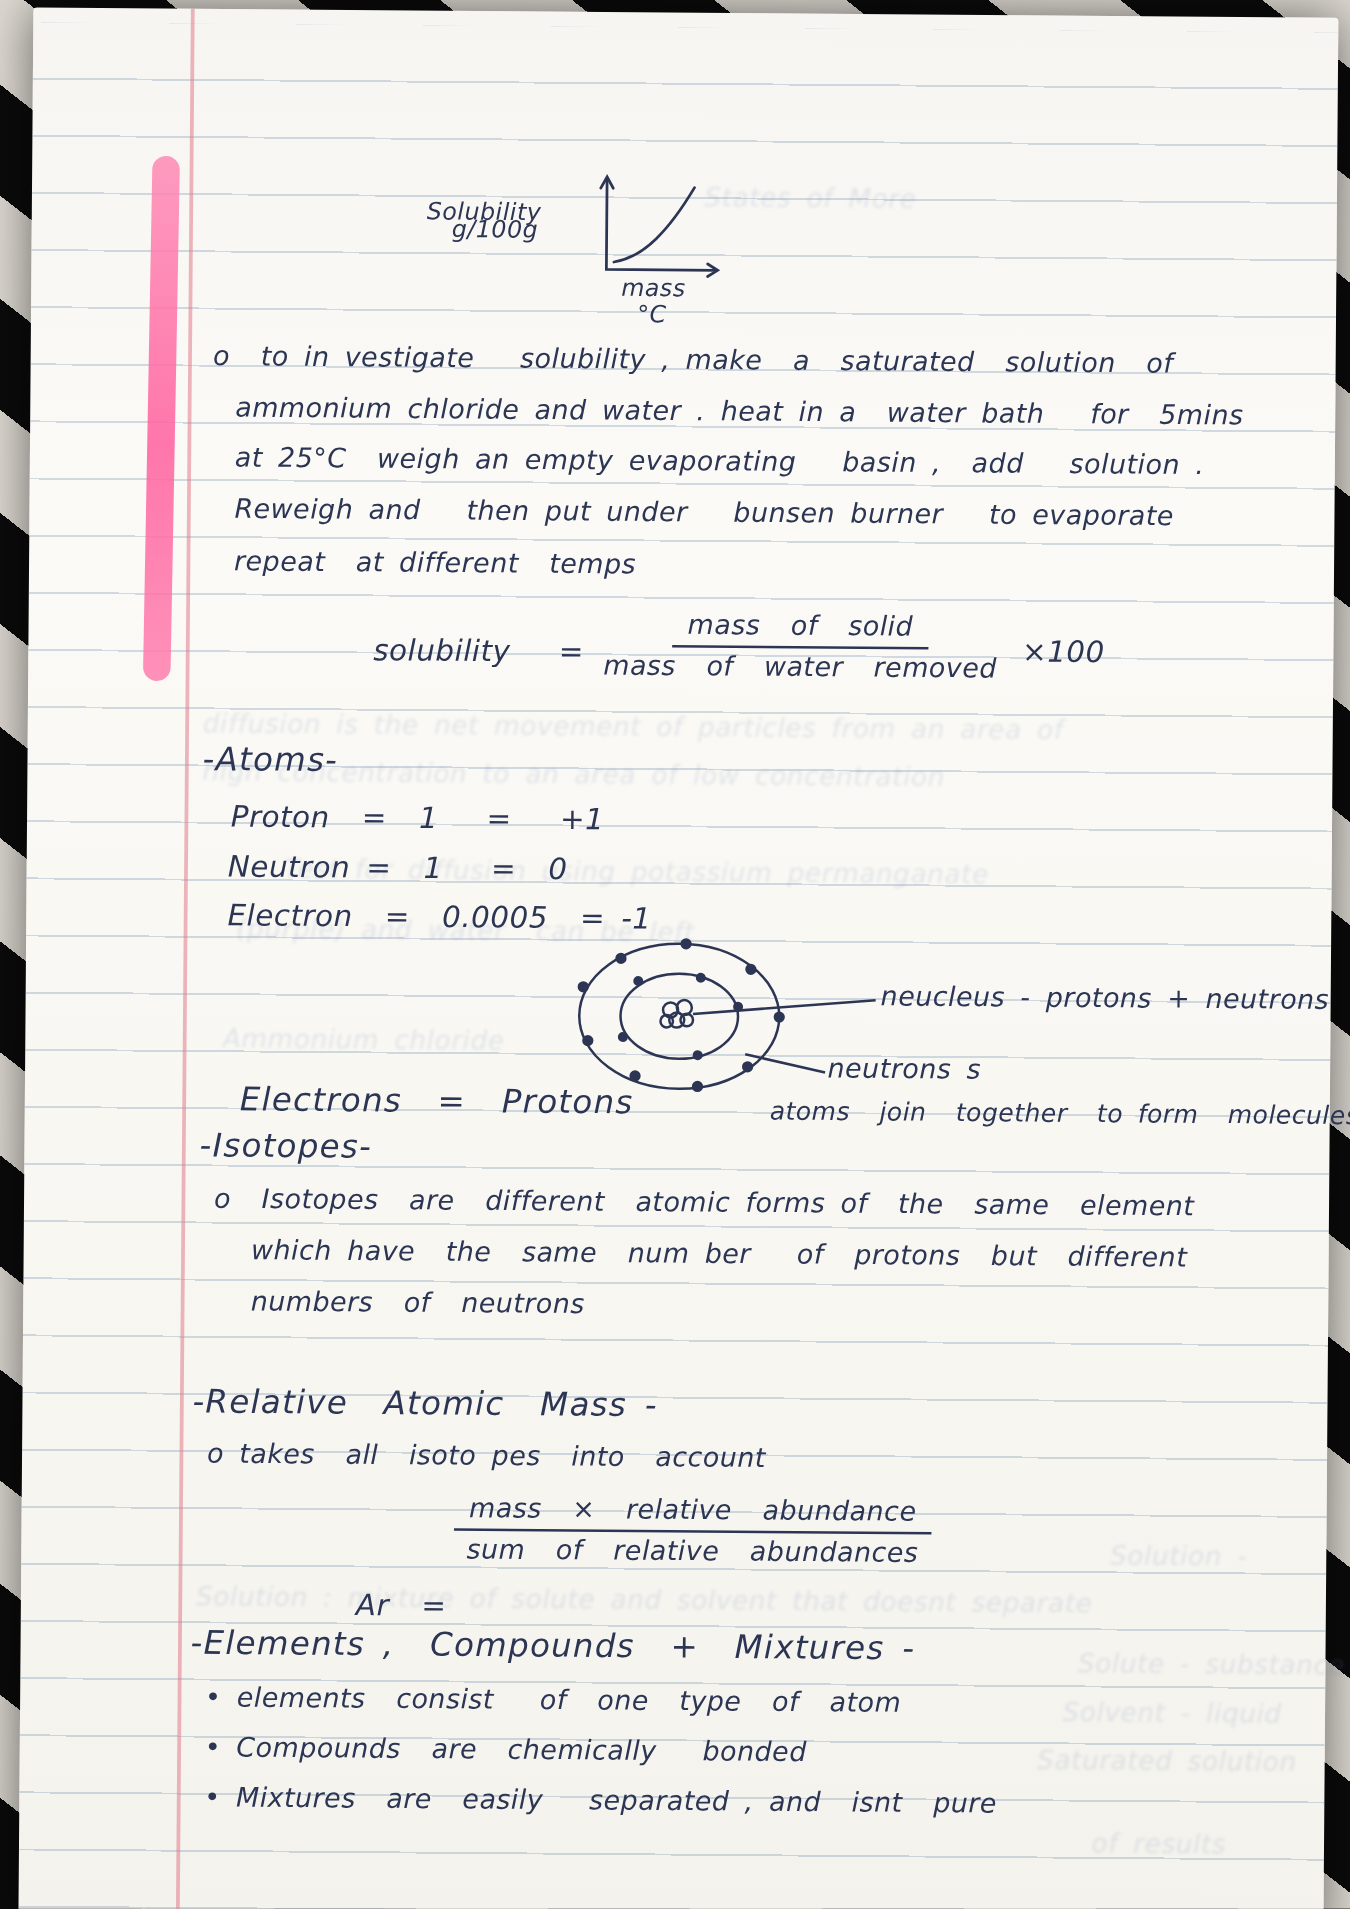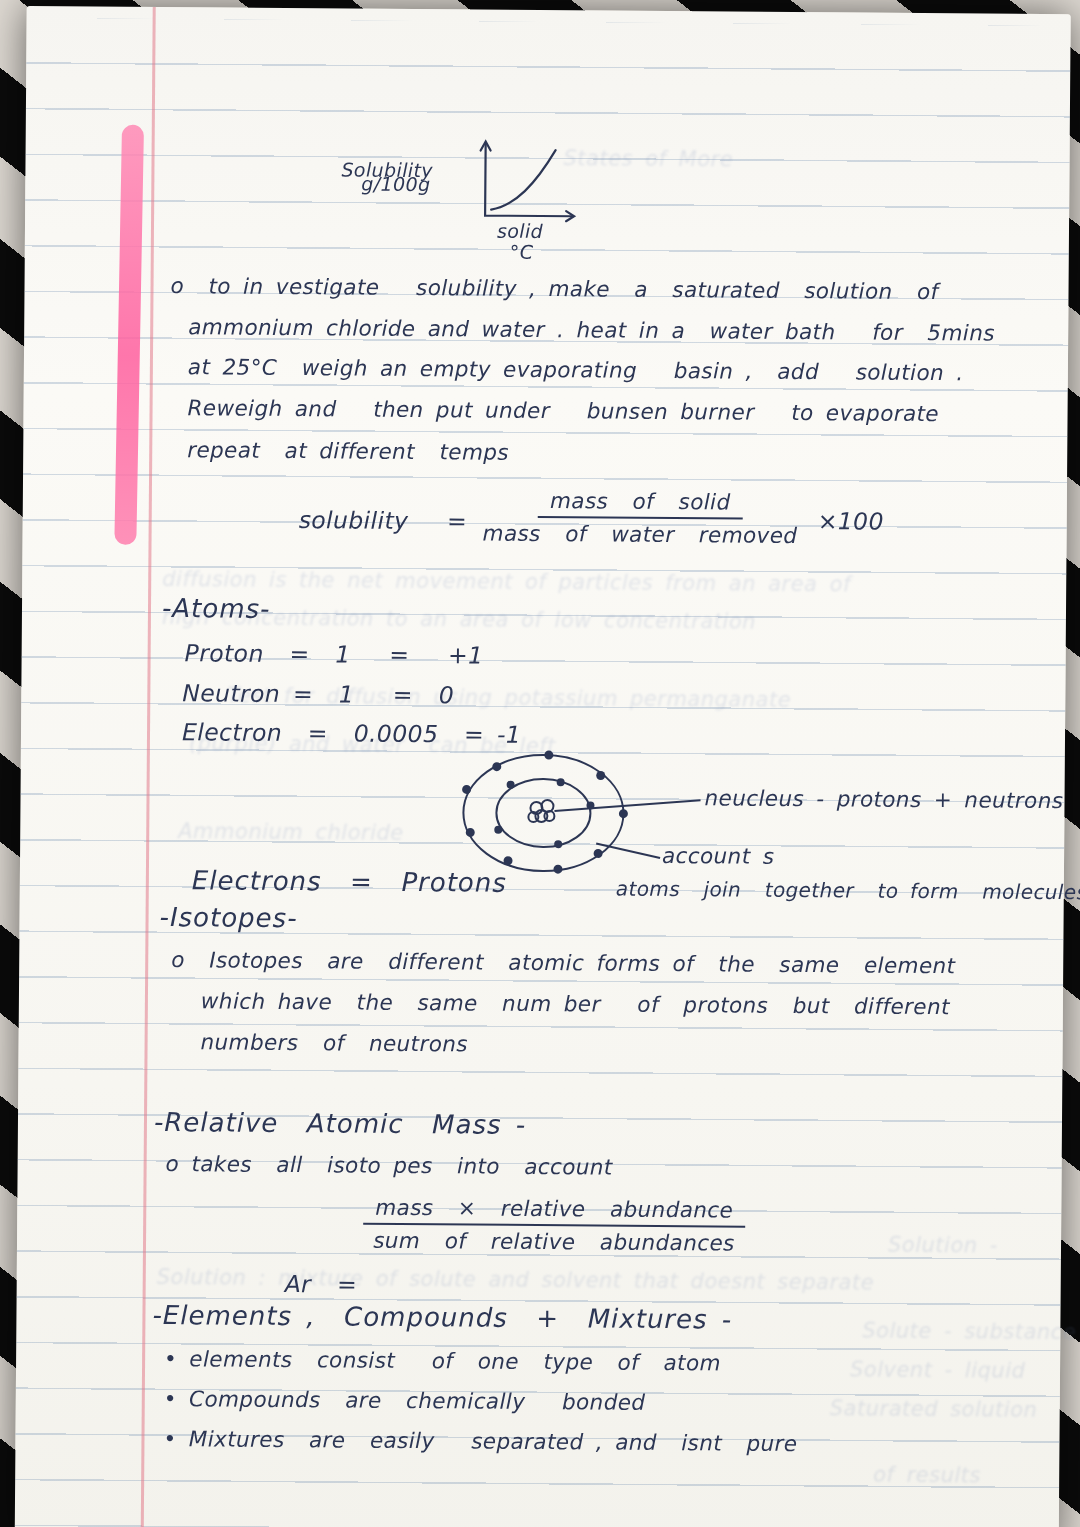--- a/index.html
+++ b/index.html
@@ -57,21 +57,21 @@
     <div class="ink sm pos" style="left:338px;top:160px">Solubility</div>
     <div class="ink sm pos" style="left:358px;top:174px">g/100g</div>
     <svg class="pos" style="left:452px;top:136px" width="130" height="100" viewBox="0 0 130 100">
       <g stroke="#2c3654" stroke-width="2.2" fill="none" stroke-linecap="round">
         <path d="M30 8 L30 80 L118 80"></path>
         <path d="M25 15 L30 6 L35 15"></path>
         <path d="M111 75 L119 80 L111 85"></path>
         <path d="M36 74 C60 70, 80 48, 100 14"></path>
       </g>
     </svg>
-    <div class="ink sm pos" style="left:494px;top:220px">solid</div>
+    <div class="ink sm pos" style="left:494px;top:220px">mass</div>
     <div class="ink sm pos" style="left:507px;top:241px">°C</div>
 
     <div class="ink pos" style="left:168px;top:276px">o  to in vestigate   solubility , make  a  saturated  solution  of</div>
     <div class="ink pos" style="left:186px;top:317px">ammonium chloride and water . heat in a  water bath   for  5mins</div>
     <div class="ink pos" style="left:186px;top:357px">at 25°C  weigh an empty evaporating   basin ,  add   solution .</div>
     <div class="ink pos" style="left:186px;top:398px">Reweigh and   then put under   bunsen burner   to evaporate</div>
     <div class="ink pos" style="left:186px;top:440px">repeat  at different  temps</div>
 
     <div class="ink md pos" style="left:298px;top:508px">solubility   =</div>
     <div class="frac pos" style="left:482px;top:488px">
@@ -108,21 +108,21 @@
         <circle cx="100" cy="18" r="4.5"></circle>
         <circle cx="152" cy="38" r="4.5"></circle>
         <circle cx="142" cy="68" r="4"></circle>
         <circle cx="112" cy="45" r="4"></circle>
         <circle cx="62" cy="48" r="4"></circle>
         <circle cx="50" cy="93" r="4"></circle>
         <circle cx="110" cy="107" r="4"></circle>
       </g>
     </svg>
     <div class="ink pos" style="left:706px;top:784px">neucleus - protons + neutrons</div>
-    <div class="ink pos" style="left:664px;top:842px">account s</div>
+    <div class="ink pos" style="left:664px;top:842px">neutrons s</div>
 
     <div class="ink lg pos" style="left:194px;top:868px">Electrons  =  Protons</div>
     <div class="ink pos" style="left:618px;top:876px;font-size:20px">atoms  join  together  to form  molecules</div>
 
     <div class="ink lg pos" style="left:162px;top:905px">-Isotopes-</div>
     <div class="ink pos" style="left:174px;top:950px">o  Isotopes  are  different  atomic forms of  the  same  element</div>
     <div class="ink pos" style="left:204px;top:991px">which have  the  same  num ber   of  protons  but  different</div>
     <div class="ink pos" style="left:204px;top:1032px">numbers  of  neutrons</div>
 
     <div class="ink lg pos" style="left:158px;top:1110px">-Relative  Atomic  Mass -</div>

